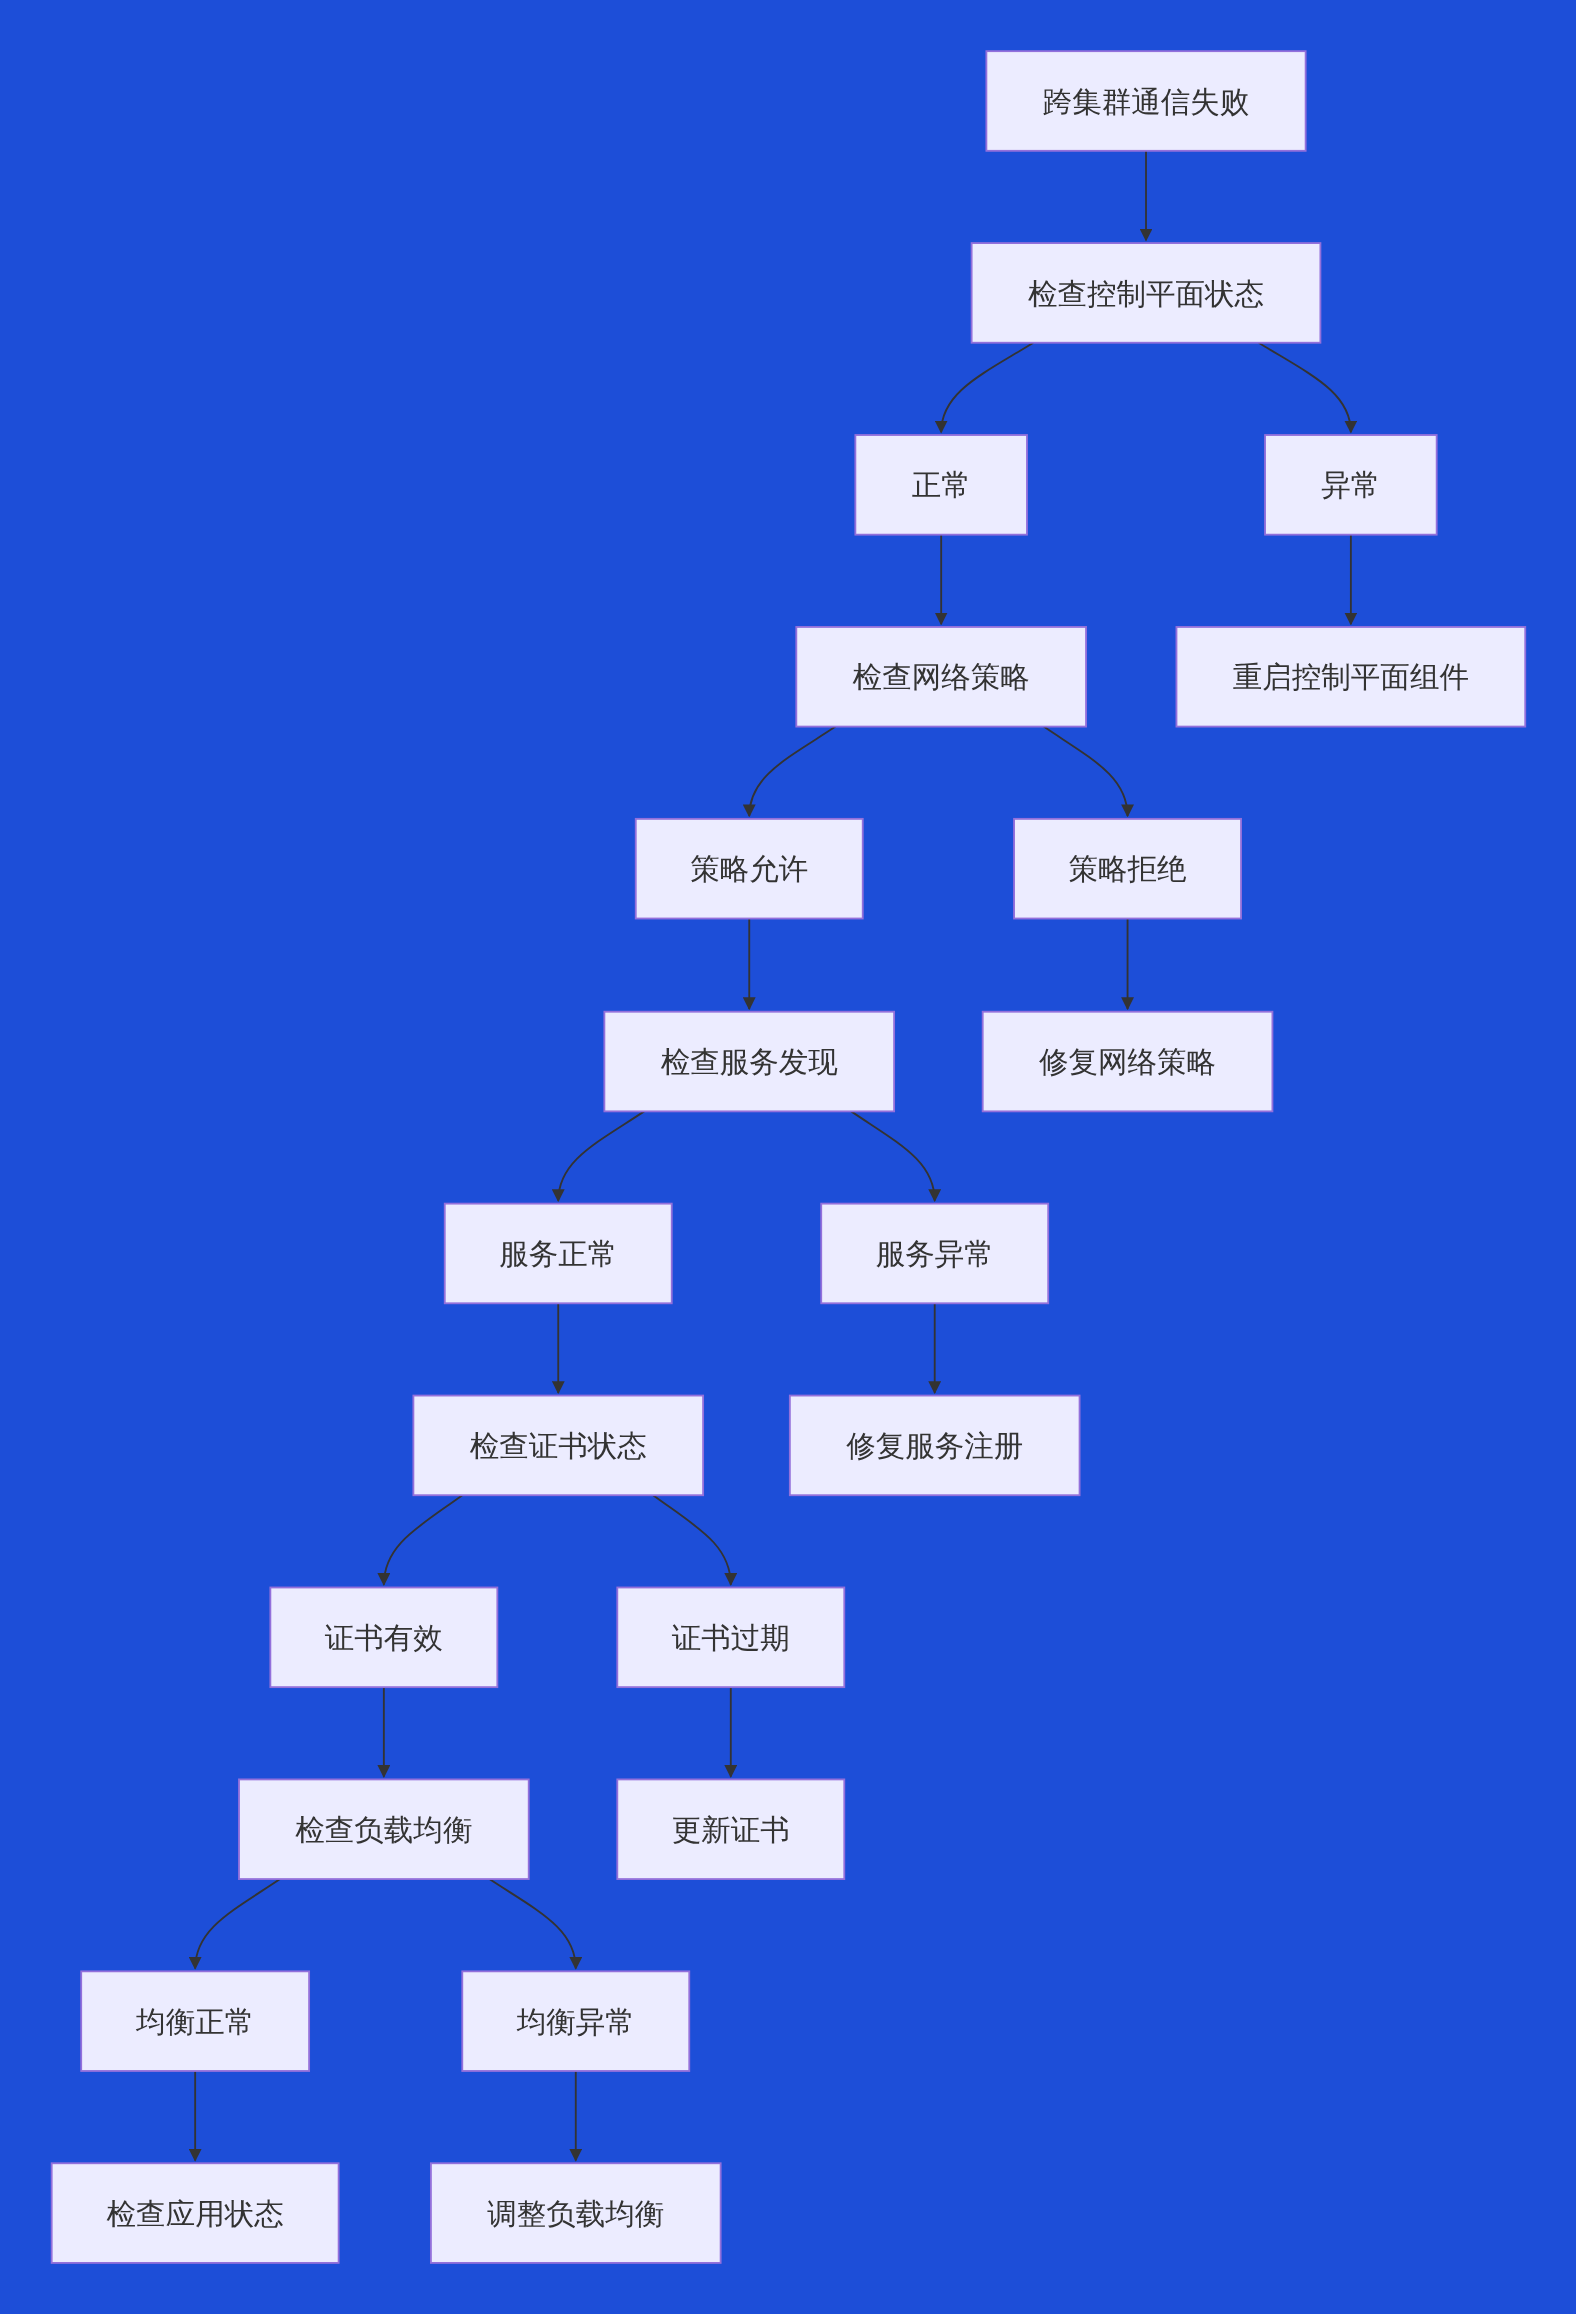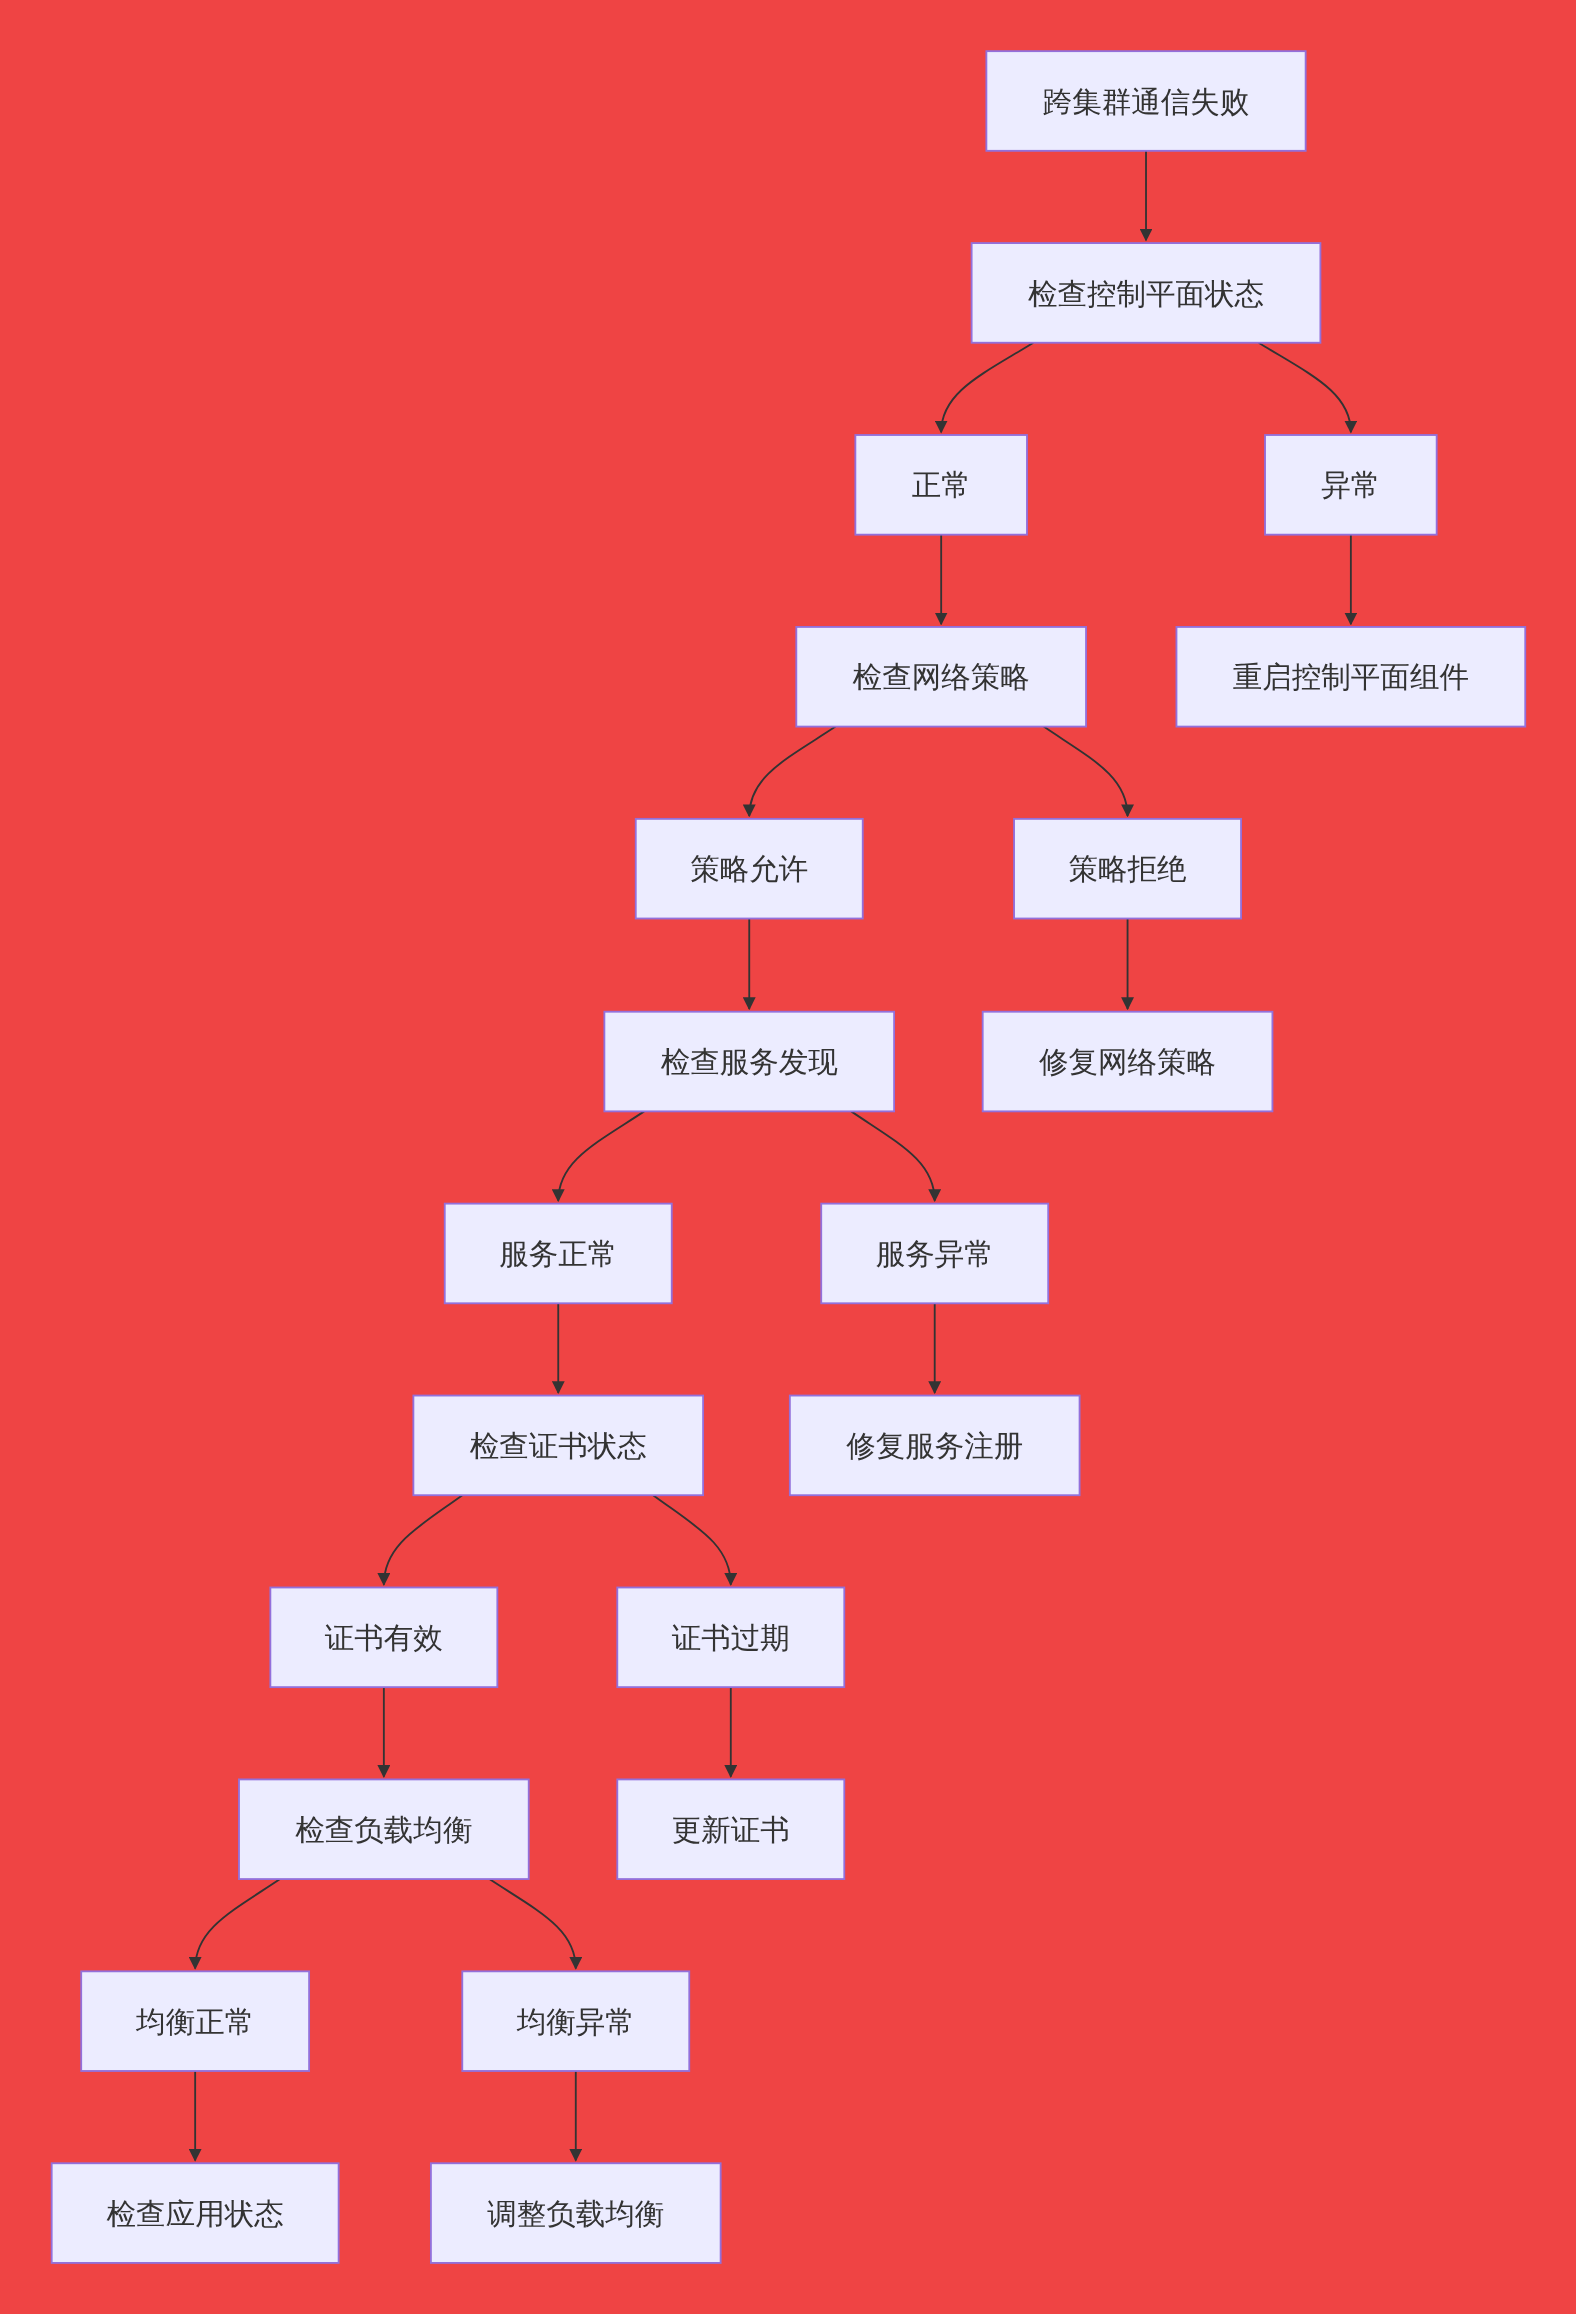--- a/index.html
+++ b/index.html
@@ -4,21 +4,21 @@
 <style>
   html, body {
     margin: 0;
     padding: 0;
     background: #ffffff;
   }
   .canvas-wrap {
     position: relative;
     width: 1576px;
     height: 2315px;
-    background: #ef4444;
+    background: #1d4ed8;
     overflow: hidden;
   }
   svg {
     display: block;
     font-family: "Liberation Sans", "DejaVu Sans", sans-serif;
   }
   .edge-path {
     fill: none;
   }
   .node-rect {

